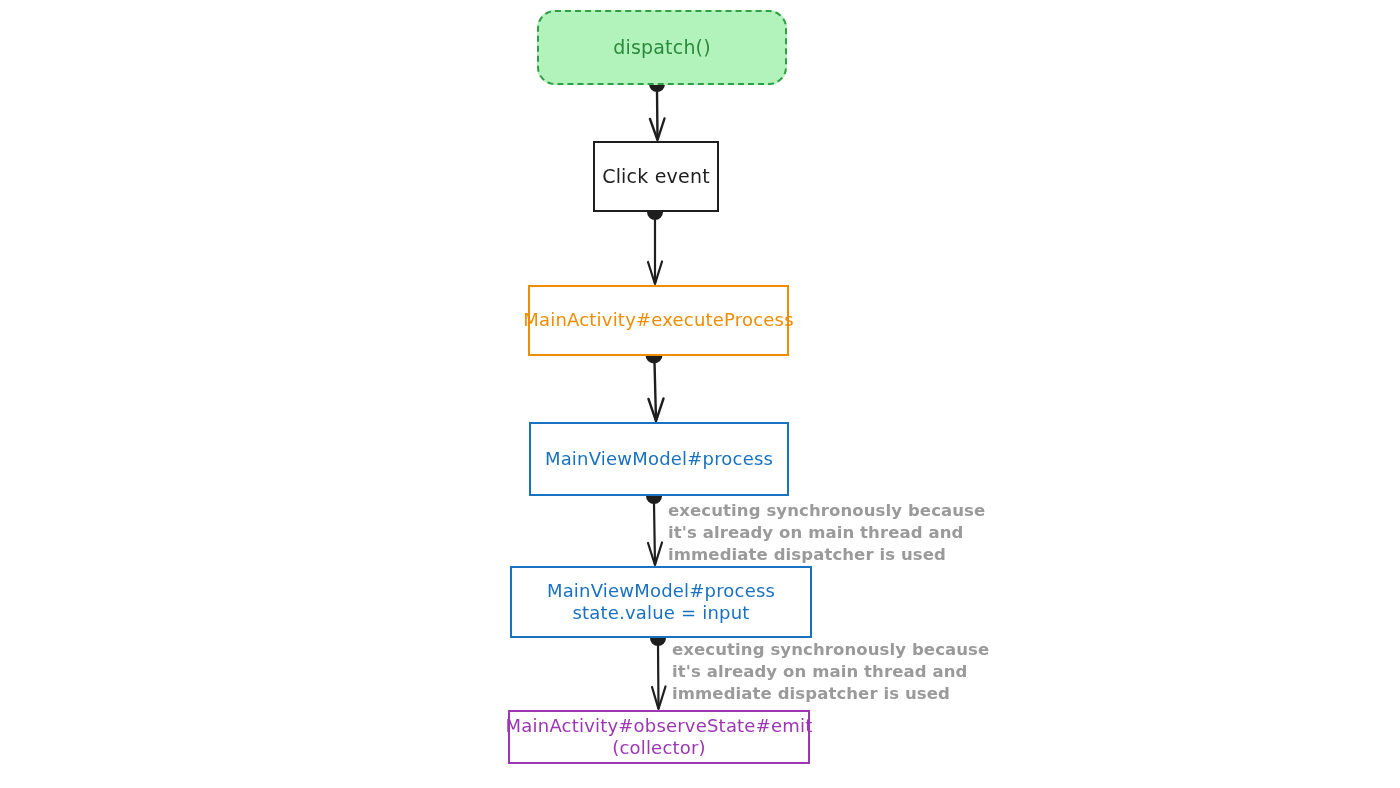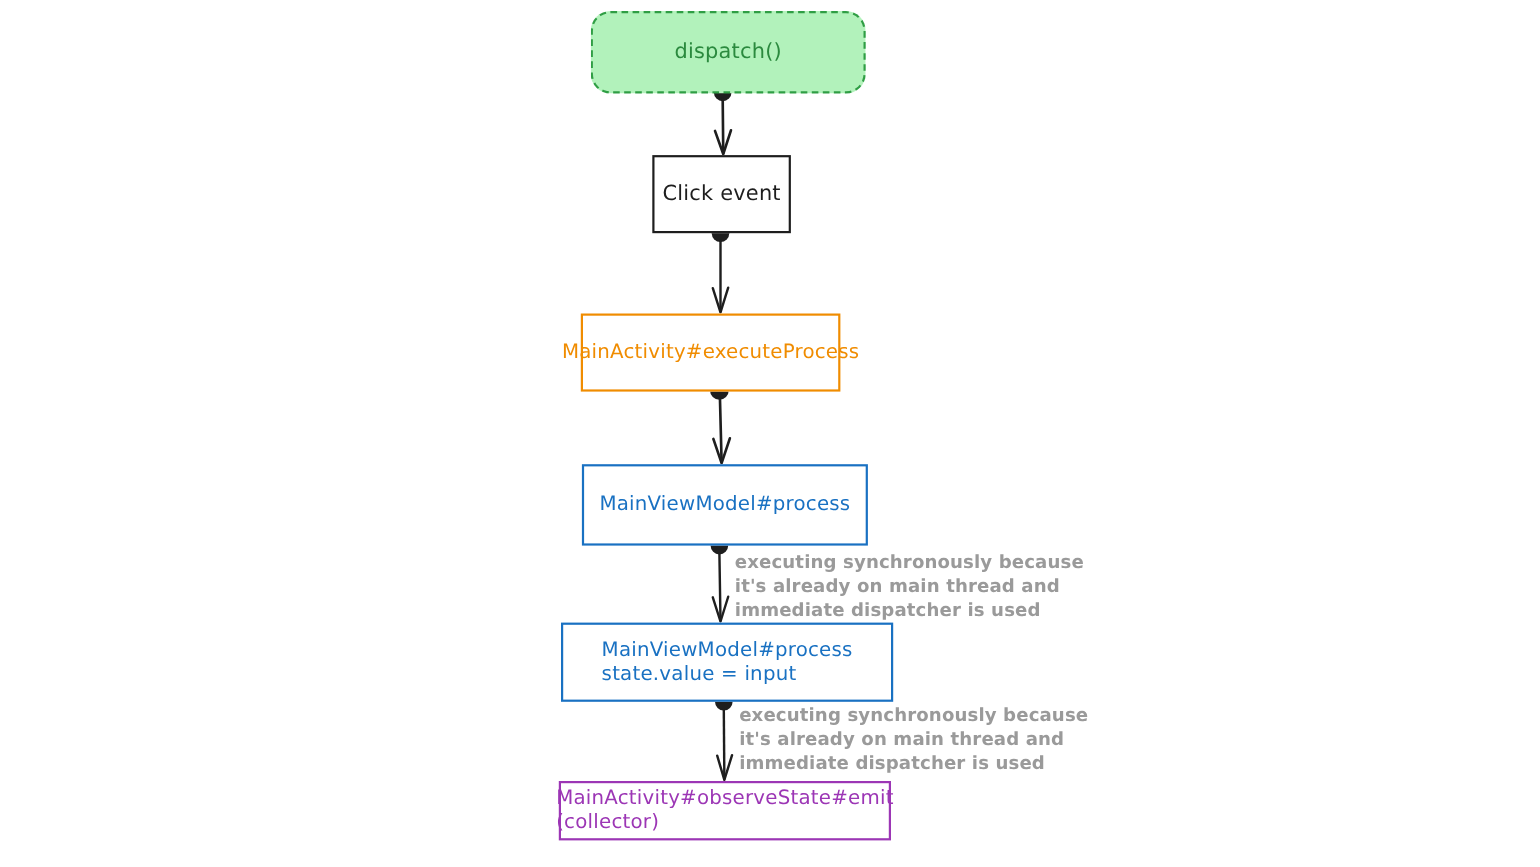--- a/index.html
+++ b/index.html
@@ -22,20 +22,21 @@
     width: 1400px;
     height: 788px;
   }
 
   .node {
     position: absolute;
     box-sizing: border-box;
     display: flex;
     align-items: center;
     justify-content: center;
+    text-align: center;
     line-height: 1.25;
     background: #ffffff;
   }
 
   .node-label {
     white-space: pre-line;
     letter-spacing: 0.2px;
   }
 
   
@@ -59,21 +60,21 @@
     height: 71px;
     border: 2px solid #1e1e1e;
     color: #1e1e1e;
     font-size: 19px;
   }
 
   
   #node-execute-process {
     left: 528px;
     top: 285px;
-    width: 236px;
+    width: 261px;
     height: 71px;
     border: 2px solid #f08c00;
     color: #f08c00;
     font-size: 18px;
   }
 
   
   #node-vm-process {
     left: 529px;
     top: 422px;

